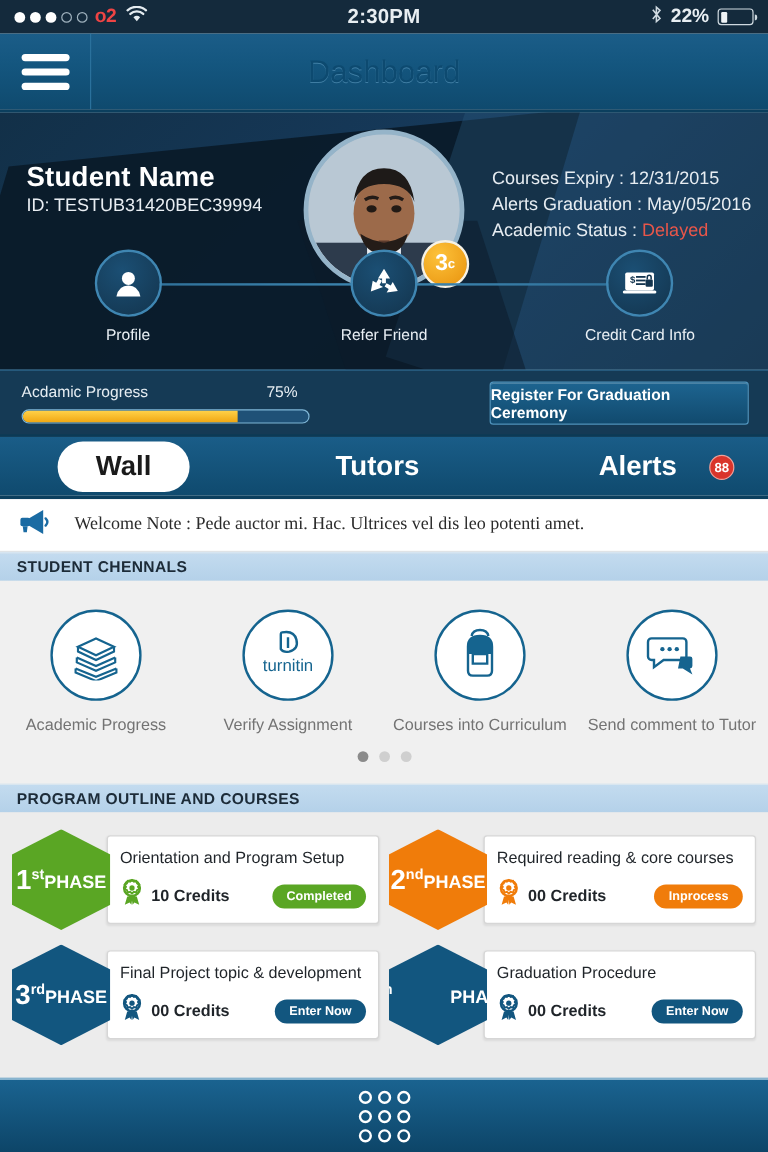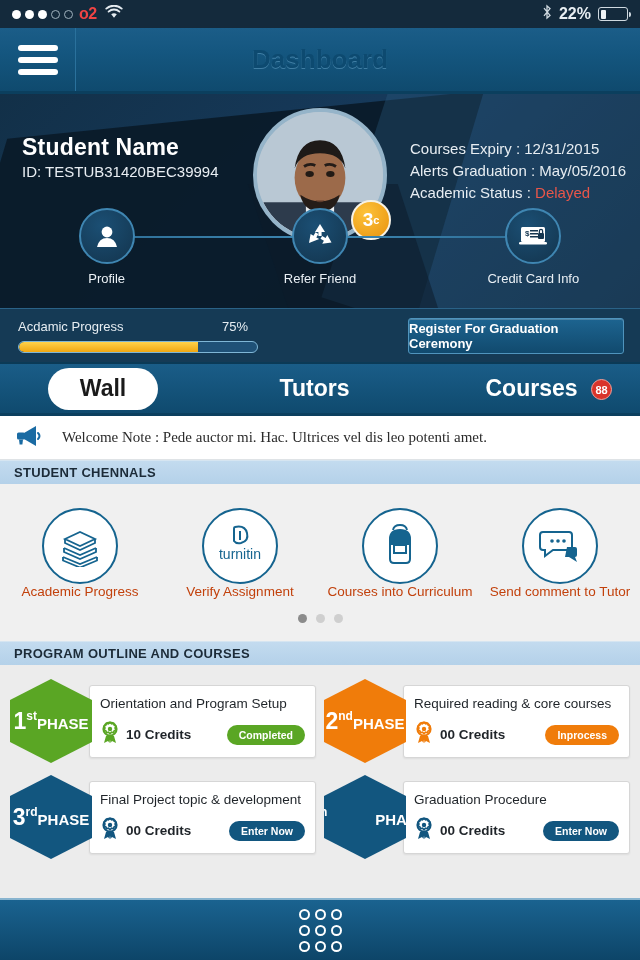--- a/index.html
+++ b/index.html
@@ -48,21 +48,21 @@
   }
   .navbar { border-bottom:3px solid #0b3f5e; }
   .hamburger {
     width:76px; height:100%; display:flex; flex-direction:column;
     justify-content:center; align-items:center; gap:6px;
     border-right:1px solid #2a719c; cursor:pointer;
   }
   .hamburger span { display:block; width:40px; height:6px; background:#fff; border-radius:3px; }
   .nav-title {
     position:absolute; left:0; right:0; text-align:center;
-    font-size:26px; color:#0d4a70; font-weight:bold;
+    font-size:26px; color:#0d4a70; font-weight:normal;
     text-shadow:0 1px 0 rgba(120,180,215,0.45);
     pointer-events:none;
   }
 
   
   .hero {
     position:relative; height:214px; overflow:hidden;
     background:linear-gradient(135deg,#123048 0%,#16395a 45%,#11293f 100%);
   }
   .hero .shard1 {
@@ -196,21 +196,21 @@
   
   .channels { background:#f0f0f0; padding:24px 0 8px; }
   .ch-row { display:flex; }
   .ch { flex:1; display:flex; flex-direction:column; align-items:center; cursor:pointer; }
   .ch-circle {
     width:76px; height:76px; border-radius:50%;
     background:#ffffff; border:2px solid #15648f;
     display:flex; align-items:center; justify-content:center;
   }
   .ch-label {
-    font-size:13.5px; color:#c2410c; text-align:center; line-height:16px;
+    margin-top:12px; font-size:13.5px; color:#737373; text-align:center; line-height:16px;
   }
   .pager { display:flex; justify-content:center; gap:9px; padding:14px 0 10px; }
   .pg { width:9px; height:9px; border-radius:50%; background:#cfcfcf; }
   .pg.on { background:#8b8b8b; }
 
   
   .phases { background:#ececec; padding:14px 0 18px; }
   .ph-row { display:flex; padding:0 10px 12px; gap:8px; }
   .ph-cell { flex:1; display:flex; align-items:center; }
   .hexwrap { width:82px; height:84px; flex:0 0 82px; position:relative; }
@@ -267,20 +267,21 @@
       </div>
       <span class="carrier">o2</span>
       <span class="wifi">
         <svg width="18" height="14" viewBox="0 0 18 14">
           <path d="M9 12.8 L6.2 9.3 A4.6 4.6 0 0 1 11.8 9.3 Z" fill="#e4ebf0"></path>
           <path d="M3.6 6.6 A8 8 0 0 1 14.4 6.6" stroke="#e4ebf0" stroke-width="1.9" fill="none" stroke-linecap="round"></path>
           <path d="M1.3 3.6 A11.6 11.6 0 0 1 16.7 3.6" stroke="#e4ebf0" stroke-width="1.9" fill="none" stroke-linecap="round"></path>
         </svg>
       </span>
     </div>
+    <div class="sb-center">2:30PM</div>
     <div class="sb-right">
       <span>
         <svg width="10" height="16" viewBox="0 0 10 16">
           <path d="M2 4.2 L8 11.4 L5 14 L5 2 L8 4.6 L2 11.8" stroke="#cfd9e0" stroke-width="1.3" fill="none"></path>
         </svg>
       </span>
       <span>22%</span>
       <span class="batt">
           <i id="batt-fill" style="width: 22%;"></i>
         </span>
@@ -399,21 +400,21 @@
     <div class="prog-track">
       <div class="prog-fill" id="prog-fill" style="width: 75%;"></div>
     </div>
     <div class="reg-btn">Register For Graduation Ceremony</div>
   </div>
 
   <div class="tabs">
     <div class="tab active">Wall</div>
     <div class="tab">Tutors</div>
     <div class="tab">
-      <span>Courses</span>
+      <span>Alerts</span>
       <span class="alert-badge">88</span>
     </div>
   </div>
 
   <div class="welcome">
     <span>
       <svg width="34" height="24" viewBox="0 0 34 24">
         <path d="M22 2 L10 9 L10 15 L22 22 Z" fill="#1a6ba3"></path>
         <rect x="3" y="8.5" width="8" height="7" rx="1.6" fill="#1a6ba3"></rect>
         <path d="M5 15.5 h4 l-0.6 5 h-2.8 z" fill="#1a6ba3"></path>

